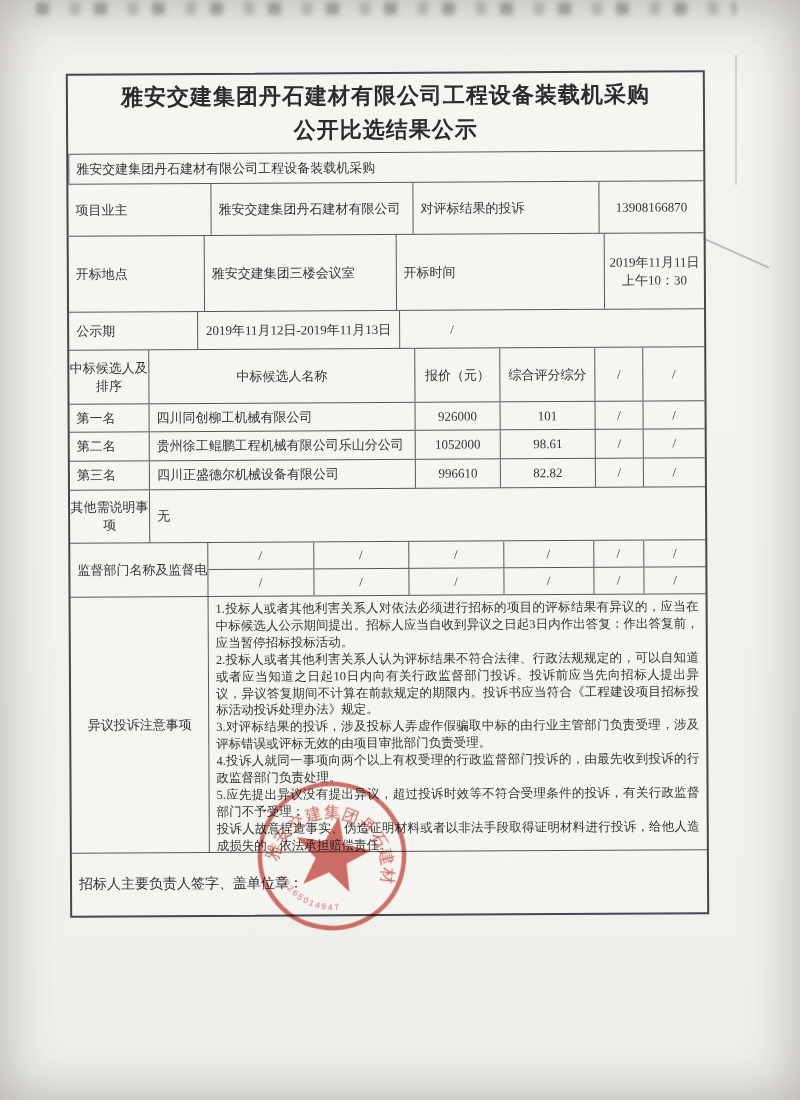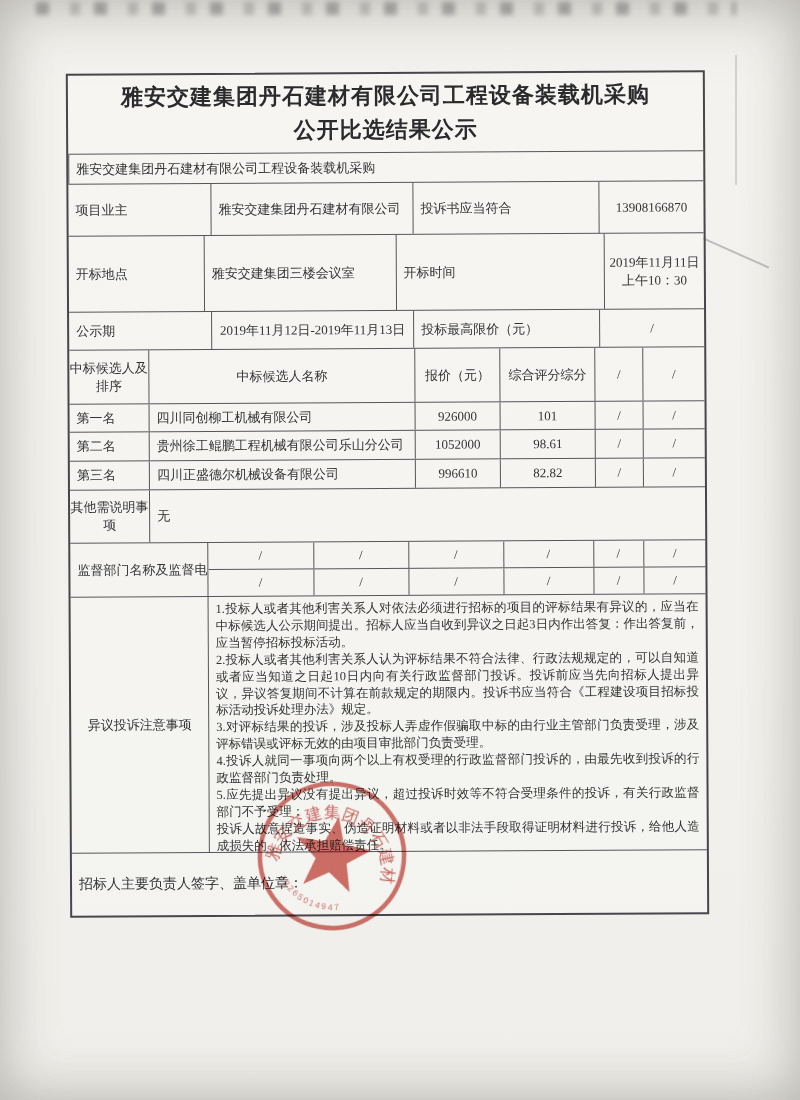--- a/index.html
+++ b/index.html
@@ -74,35 +74,34 @@
       <div class="title-line">公开比选结果公示</div>
     </div>
 
     <div class="row" style="height:29px">
       <div class="c lft" style="width:493px">雅安交建集团丹石建材有限公司工程设备装载机采购</div>
     </div>
 
     <div class="row" style="height:51px">
       <div class="c first lft" style="width:142px">项目业主</div>
       <div class="c lft" style="width:202px">雅安交建集团丹石建材有限公司</div>
-      <div class="c lft" style="width:186px">投诉书应当符合</div>
+      <div class="c lft" style="width:186px">对评标结果的投诉</div>
       <div class="c ctr" style="width:105px">13908166870</div>
     </div>
 
     <div class="row" style="height:75px">
       <div class="c first lft" style="width:142px">开标地点</div>
       <div class="c lft" style="width:202px">雅安交建集团三楼会议室</div>
       <div class="c lft" style="width:186px">开标时间</div>
       <div class="c ctr wrap-all" style="width:105px;padding:2px 4px">2019年11月11日 上午10：30</div>
     </div>
 
     <div class="row" style="height:37px">
-      <div class="c first lft" style="width:142px">公示期</div>
+      <div class="c first lft" style="width:128px">公示期</div>
       <div class="c ctr" style="width:202px">2019年11月12日-2019年11月13日</div>
-      <div class="c lft" style="width:186px">投标最高限价（元）</div>
       <div class="c ctr" style="width:105px">/</div>
     </div>
 
     <div class="row" style="height:53px">
       <div class="c first ctr" style="width:79px;padding:0">中标候选人及排序</div>
       <div class="c ctr" style="width:266px">中标候选人名称</div>
       <div class="c ctr" style="width:85px">报价（元）</div>
       <div class="c ctr" style="width:95px">综合评分综分</div>
       <div class="c ctr" style="width:48px">/</div>
       <div class="c ctr" style="width:62px">/</div>

